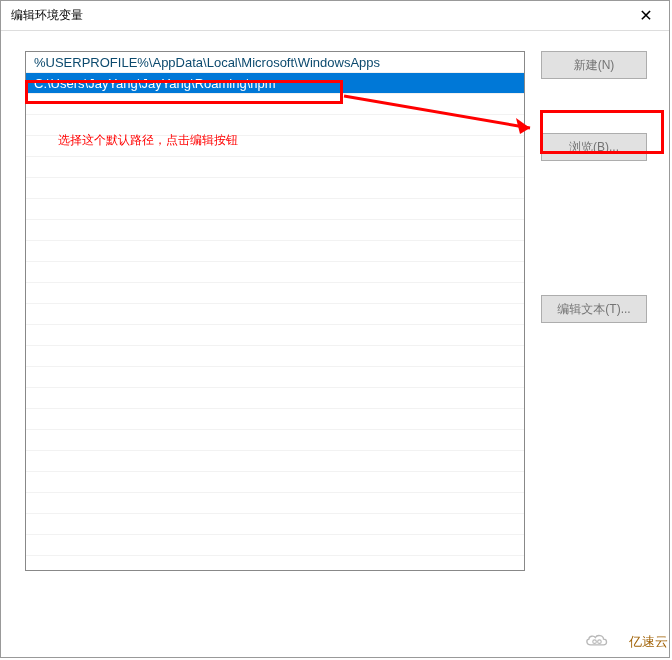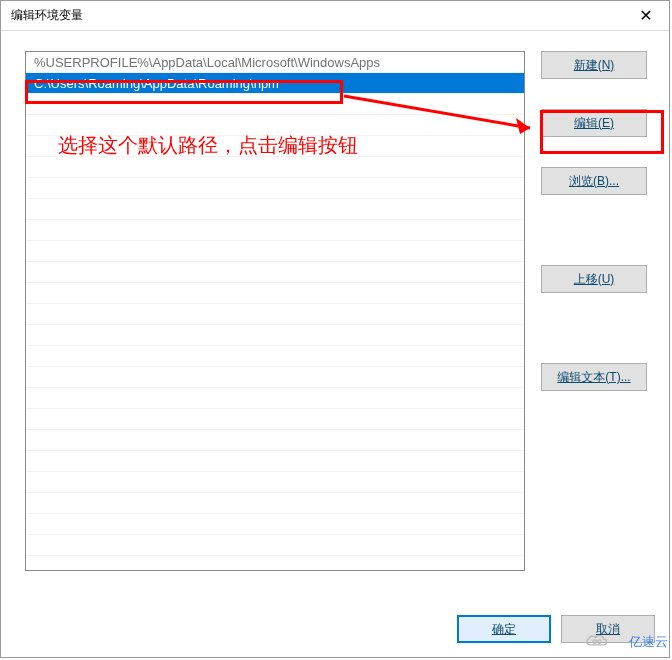--- a/index.html
+++ b/index.html
@@ -52,21 +52,21 @@
       position: relative;
     }
     .list-item {
       height: 21px;
       line-height: 21px;
       padding: 0 8px;
       font-size: 13px;
       border-bottom: 1px solid #f0f0f0;
       white-space: nowrap;
       overflow: hidden;
-      color: #737373;
+      color: #0c4a6e;
       cursor: default;
     }
     .list-item.selected {
       background: #0078d7;
       color: #fff;
     }
     .list-rules {
       position: absolute;
       left: 0; right: 0; top: 42px; bottom: 0;
       pointer-events: none;
@@ -76,23 +76,22 @@
       width: 106px;
       display: flex;
       flex-direction: column;
       gap: 6px;
     }
     .btn {
       height: 28px;
       border: 1px solid #adadad;
       background: #e1e1e1;
       font-size: 12px;
-      color: #0c4a6e;
+      color: #737373;
       cursor: default;
-      text-decoration: underline;
     }
     .spacer-md { height: 18px; }
     .spacer-lg { height: 34px; }
     .footer {
       position: absolute;
       bottom: 14px; left: 0; right: 14px;
       display: flex;
       justify-content: flex-end;
       gap: 10px;
     }
@@ -102,50 +101,50 @@
     .anno {
       position: absolute;
       pointer-events: none;
     }
     .anno-box {
       border: 3px solid #f00;
       position: absolute;
     }
     .anno-text {
       color: #f00;
-      font-size: 20px;
+      font-size: 12px;
       position: absolute;
       white-space: nowrap;
     }
     
     .watermark {
       position: absolute;
       right: 4px; bottom: 8px;
       display: flex; align-items: center; gap: 19px;
-      color: #3b82f6;
+      color: #a16207;
       font-size: 13px;
     }
     .watermark svg { width: 26px; height: 18px; }
   </style>
 </head>
 <body>
 
 <div class="dialog">
   <div class="titlebar">
     <span class="titlebar-title">编辑环境变量</span>
     <div class="titlebar-close">
       <span>✕</span>
     </div>
   </div>
 
   <div class="content">
     <div class="body-row">
       <div class="listbox">
         <div class="list-item">%USERPROFILE%\AppData\Local\Microsoft\WindowsApps</div>
-        <div class="list-item selected">C:\Users\Roaming\AppData\Roaming\npm</div>
+        <div class="list-item selected">C:\Users\JayYang\JayYang\Roaming\npm</div>
         <div class="list-rules">
           <div class="rule"></div>
             <div class="rule"></div>
             <div class="rule"></div>
             <div class="rule"></div>
           <div class="rule"></div>
             <div class="rule"></div>
             <div class="rule"></div>
             <div class="rule"></div>
           <div class="rule"></div>
@@ -161,36 +160,30 @@
             <div class="rule"></div>
             <div class="rule"></div>
           <div class="rule"></div>
             <div class="rule"></div>
         </div>
       </div>
 
       <div class="button-col">
         <button class="btn">新建(N)</button>
         <div class="spacer-md"></div>
-        <button class="btn">编辑(E)</button>
         <div class="spacer-md"></div>
         <button class="btn">浏览(B)...</button>
         <div class="spacer-md"></div>
         <div class="spacer-lg"></div>
-        <button class="btn">上移(U)</button>
         <div class="spacer-md"></div>
         <div class="spacer-lg"></div>
         <button class="btn">编辑文本(T)...</button>
       </div>
     </div>
 
-    <div class="footer">
-      <button class="btn primary">确定</button>
-      <button class="btn">取消</button>
-    </div>
   </div>
 </div>
 
 <div class="anno" style="left:0;top:0;right:0;bottom:0;">
   <div class="anno-box" style="left:25px; top:80px; width:318px; height:24px;"></div>
   <div class="anno-box" style="left:540px; top:110px; width:124px; height:44px;"></div>
   <div class="anno-text" style="left:58px; top:132px;">选择这个默认路径，点击编辑按钮</div>
   <svg style="position:absolute; left:340px; top:88px; width:210px; height:60px;" viewBox="0 0 210 60">
     <line x1="4" y1="8" x2="190" y2="40" stroke="#f00" stroke-width="3"></line>
     <polygon points="190,40 176,30 180,46" fill="#f00"></polygon>

